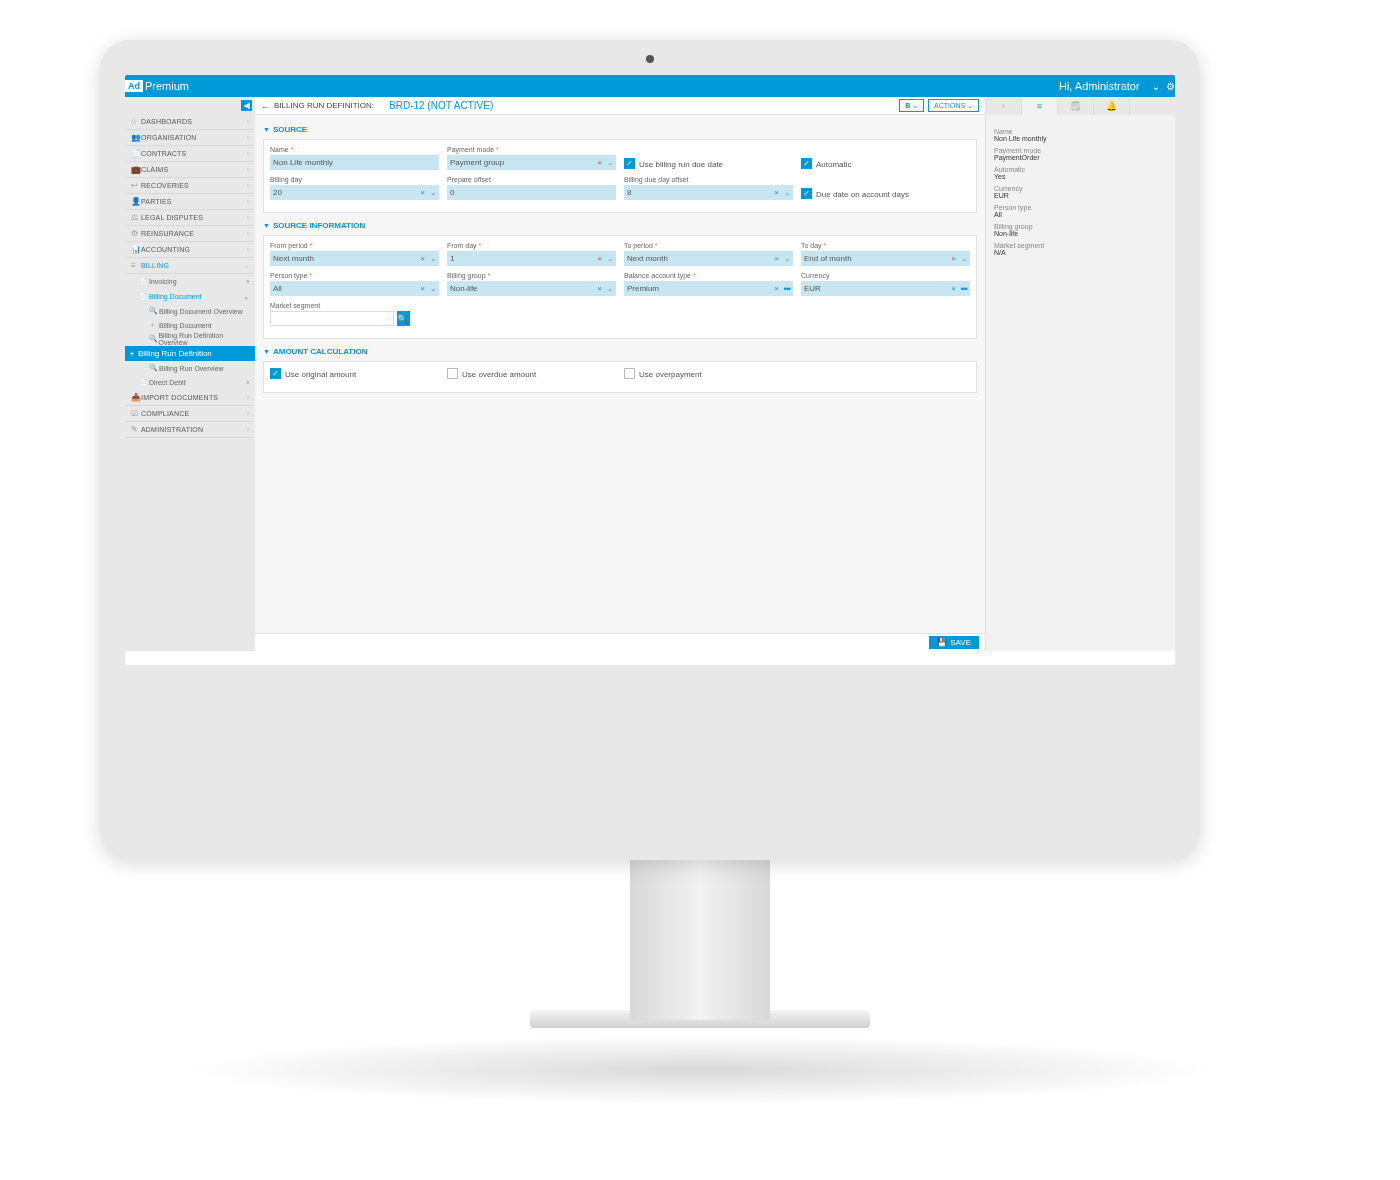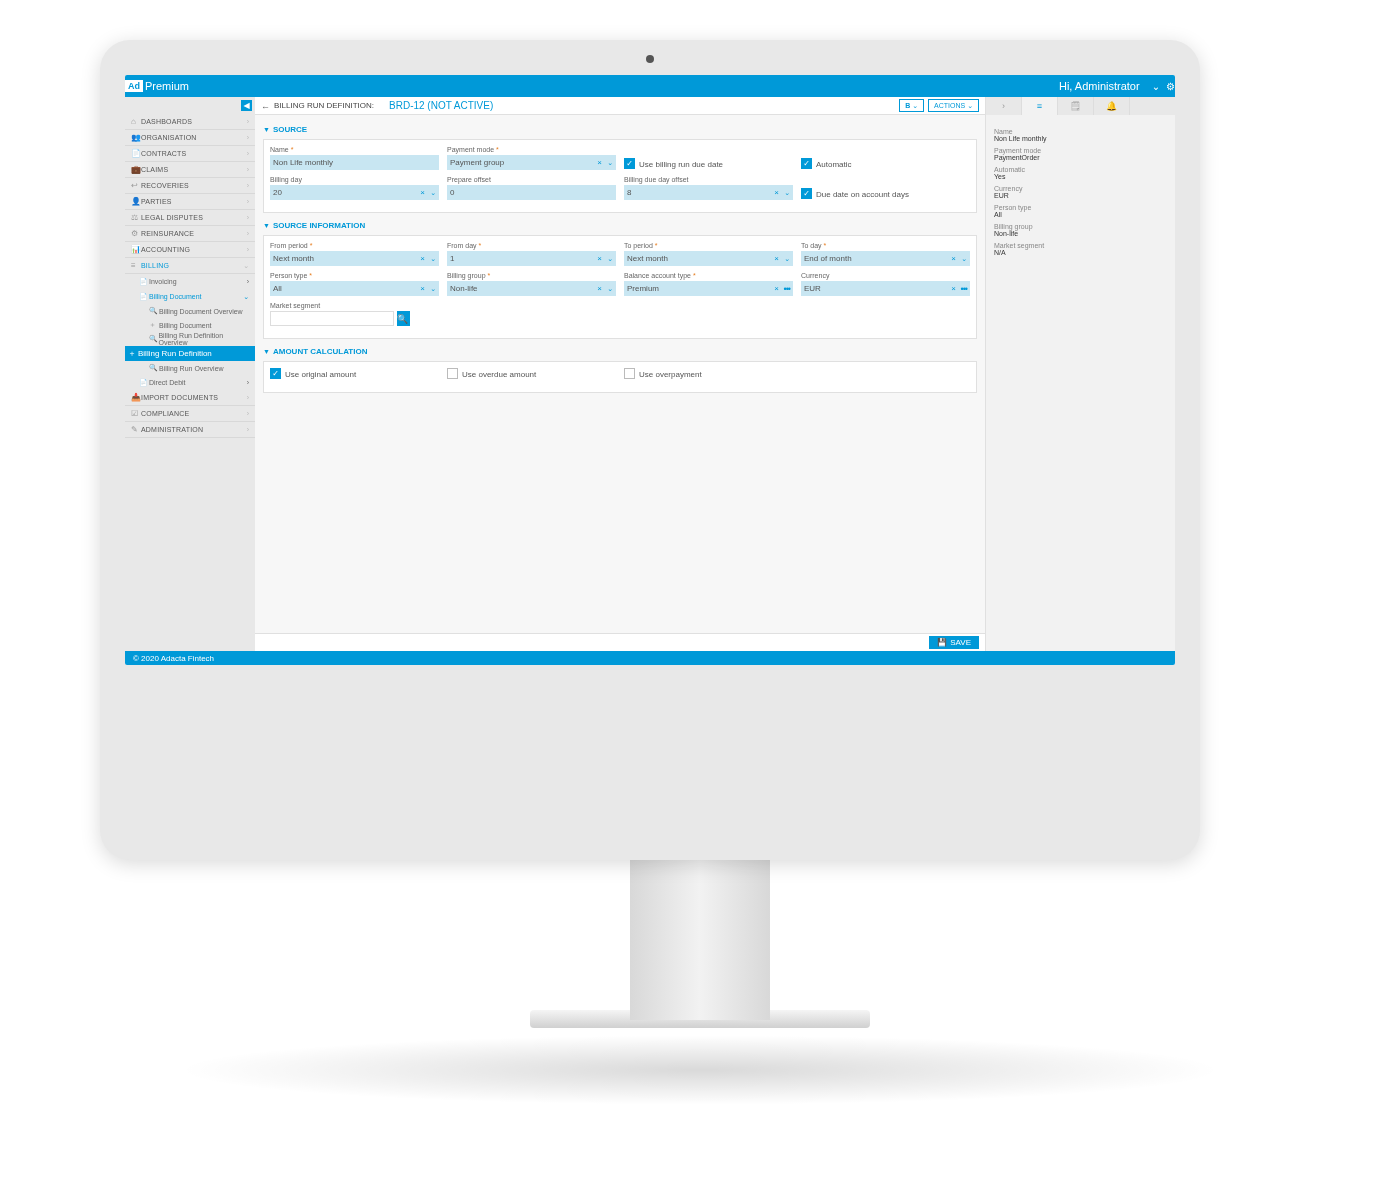--- a/index.html
+++ b/index.html
@@ -421,18 +421,15 @@
           <div class="k">Person type</div>
           <div class="v">All</div>
           <div class="k">Billing group</div>
           <div class="v">Non-life</div>
           <div class="k">Market segment</div>
           <div class="v">N/A</div>
         </div>
       </div>
     </div>
 
-    <div class="footerbar">
-      <span>© 2020 Adacta Fintech</span>
-    </div>
 
   </div>
 </div>
 
 </body></html>

